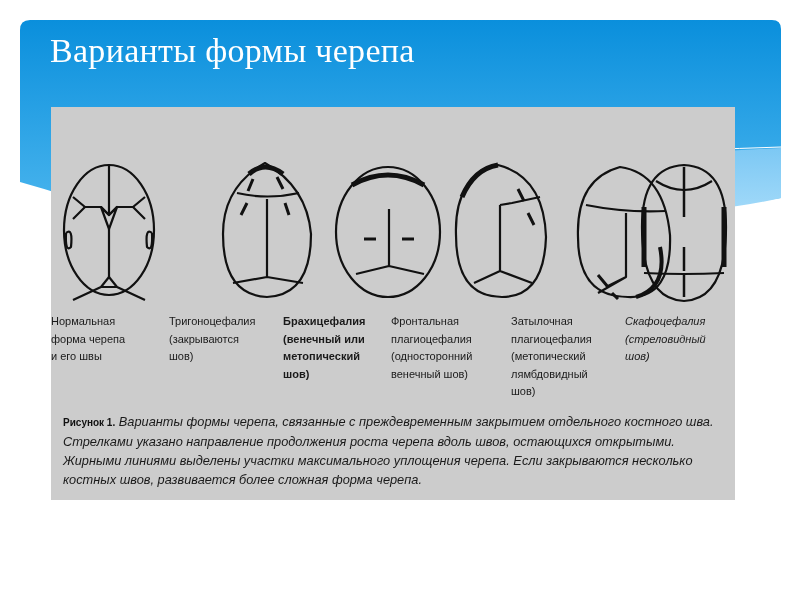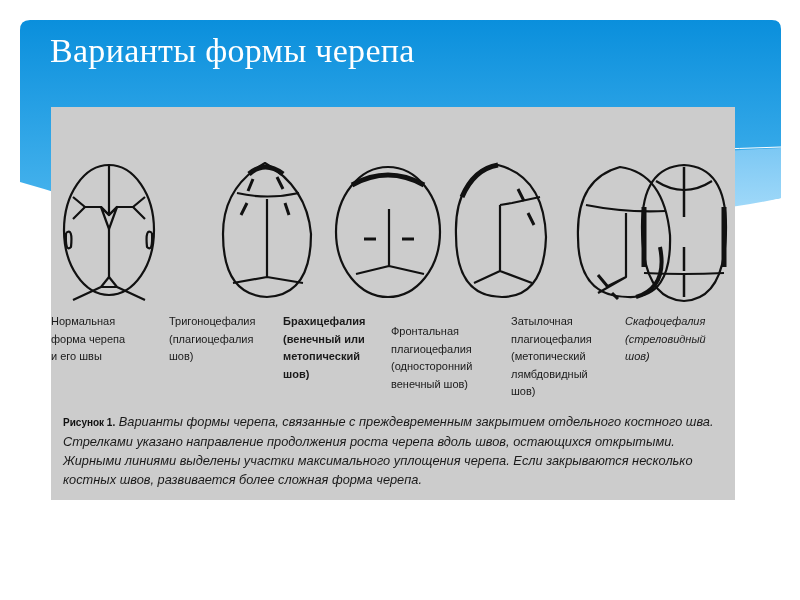--- a/index.html
+++ b/index.html
@@ -90,27 +90,27 @@
         <path d="M0 60 V88 M0 88 V110 M0 140 V164 M0 168 V190" stroke-width="2.5"></path>
       </g>
     </g>
   </svg>
 
   <div class="labels">
     <div class="label" style="left:0px;width:118px;">Нормальная
 форма черепа
 и его швы</div>
     <div class="label" style="left:118px;width:116px;">Тригоноцефалия
-(плагиоцефалия
+(закрываются
 шов)</div>
     <div class="label" style="left:232px;width:108px;font-weight:bold;">Брахицефалия
 (венечный или
 метопический
 шов)</div>
-    <div class="label" style="left:340px;width:118px;margin-top:10px;">Фронтальная
+    <div class="label" style="left:340px;width:118px;">Фронтальная
 плагиоцефалия
 (односторонний
 венечный шов)</div>
     <div class="label" style="left:460px;width:118px;">Затылочная
 плагиоцефалия
 (метопический
 лямбдовидный
 шов)</div>
     <div class="label" style="left:574px;width:110px;font-style:italic;">Скафоцефалия
 (стреловидный

